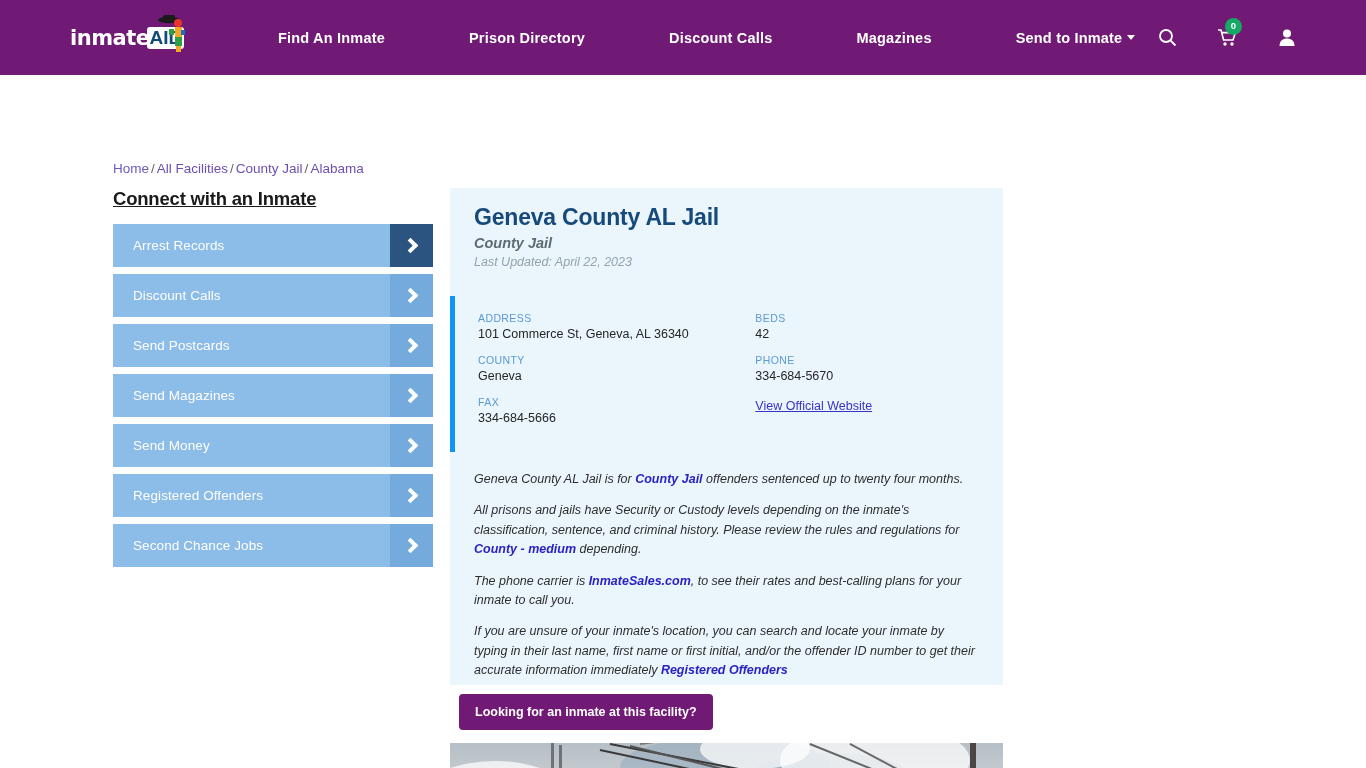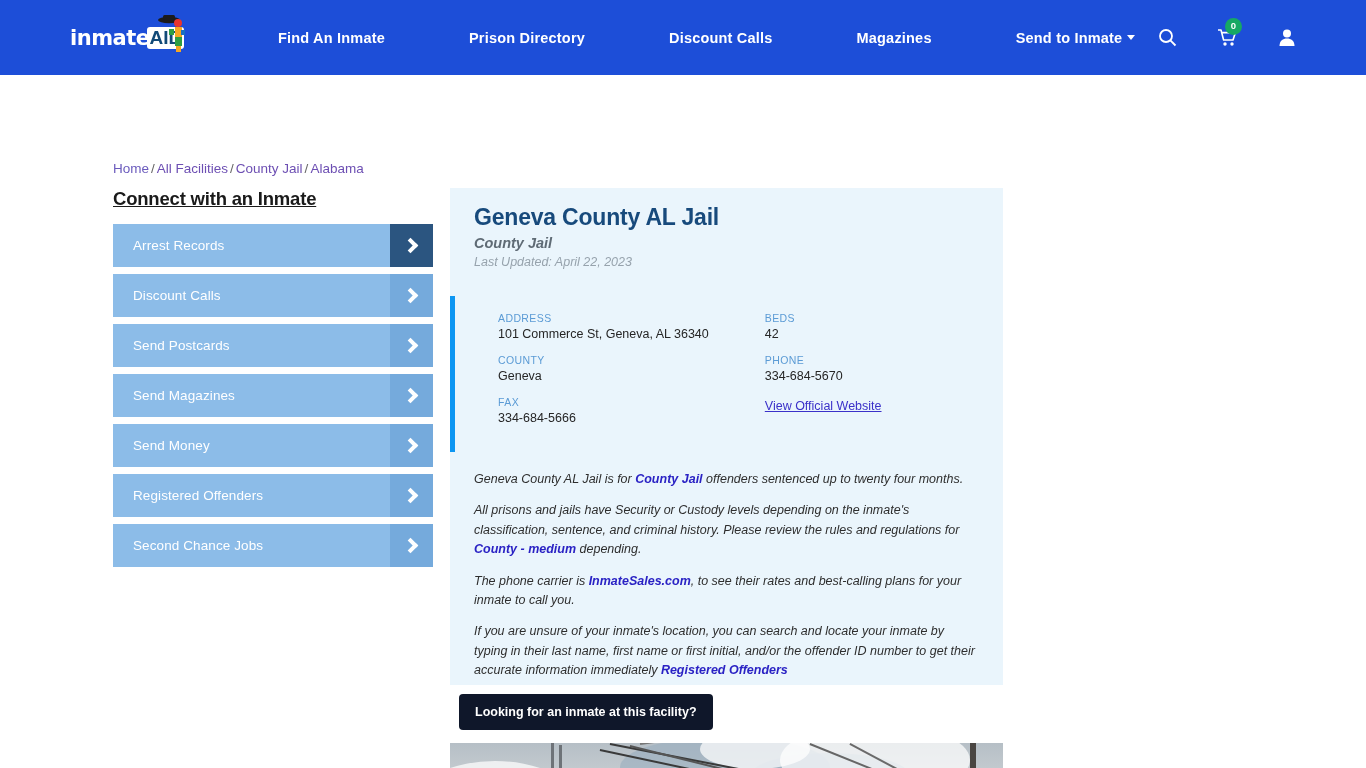--- a/index.html
+++ b/index.html
@@ -9,21 +9,21 @@
     width: 1366px;
     height: 768px;
     overflow: hidden;
     background: #ffffff;
     font-family: "Liberation Sans", sans-serif;
   }
 
   
   .topnav {
     height: 75px;
-    background: #1d4ed8;
+    background: #701a75;
     display: flex;
     align-items: center;
     position: relative;
   }
   .logo {
     margin-left: 70px;
     width: 130px;
     height: 40px;
     position: relative;
     display: flex;
@@ -326,21 +326,20 @@
   .info-accent {
     position: absolute;
     left: 0;
     top: 0;
     bottom: 0;
     width: 5px;
     background: #0d96f2;
   }
   .info-grid {
     display: flex;
-    margin-left: 20px;
   }
   .info-col { width: 280px; }
   .info-col.right { width: 250px; }
   .info-item { margin-bottom: 13px; }
   .info-label {
     font-size: 10.5px;
     color: #5b9bd5;
     letter-spacing: 0.4px;
     margin-bottom: 3px;
   }
@@ -373,21 +372,21 @@
 
   
   .cta-row {
     position: absolute;
     left: 459px;
     top: 619px;
     display: flex;
     gap: 25px;
   }
   .cta-btn {
-    background: #0f172a;
+    background: #701a75;
     color: #ffffff;
     font-size: 12.5px;
     font-weight: bold;
     border: none;
     border-radius: 4px;
     padding: 11px 16px;
     cursor: pointer;
     font-family: "Liberation Sans", sans-serif;
     white-space: nowrap;
   }

